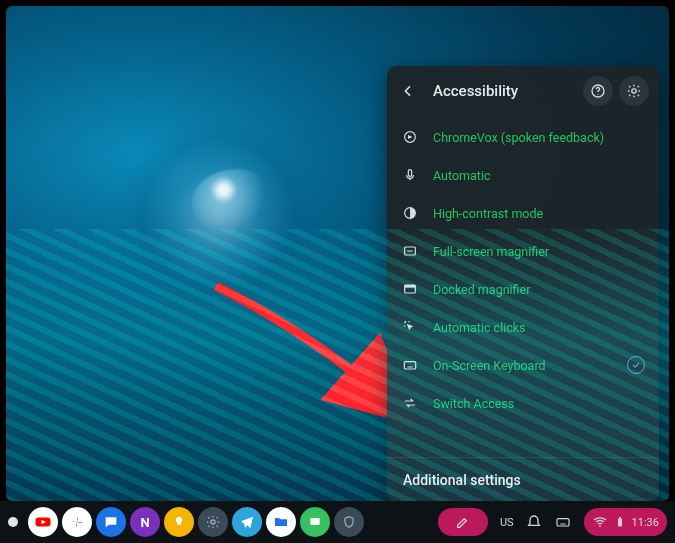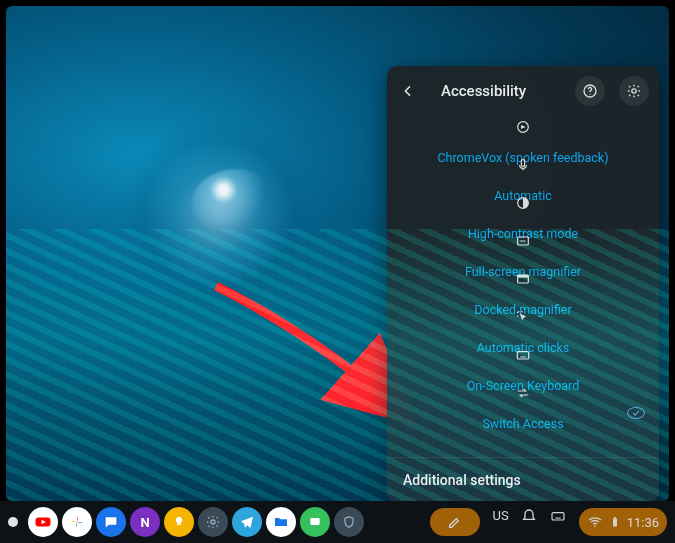--- a/index.html
+++ b/index.html
@@ -44,21 +44,21 @@
     color: #e6e9ea;
     box-shadow: 0 6px 24px rgba(0,0,0,0.5);
     display: flex;
     flex-direction: column;
     overflow: hidden;
   }
   .panel-header {
     display: flex;
     align-items: center;
     padding: 10px 10px 10px 6px;
-    gap: 14px;
+    gap: 6px;
   }
   .iconbtn {
     width: 30px; height: 30px;
     border-radius: 50%;
     display:flex; align-items:center; justify-content:center;
     color:#d8dadb;
   }
   .iconbtn.filled { background: rgba(255,255,255,0.07); }
   .panel-title {
     font-size: 15px;
@@ -73,23 +73,22 @@
     padding: 2px 0;
     overflow: hidden;
   }
   .item {
     display: flex;
     align-items: center;
     height: 38px;
     padding: 0 14px 0 14px;
     gap: 14px;
     font-size: 12.5px;
-    color: #0ea5e9;
+    color: #22c55e;
     cursor: pointer;
-    flex-direction: column;
   }
   .item .icon-slot {
     width: 18px; height: 18px;
     display:flex; align-items:center; justify-content:center;
     color:#d8dadb;
     flex-shrink:0;
   }
   .item .check {
     margin-left:auto;
     width:18px; height:18px;
@@ -123,24 +122,24 @@
   .shelf .launcher {
     width:10px; height:10px; border-radius:50%; background:#e2e4e6; margin-right:6px;
   }
   .app {
     width: 30px; height: 30px; border-radius: 50%;
     display:flex; align-items:center; justify-content:center;
     color:#fff; font-size:14px; font-weight:600;
   }
   .tray {
     margin-left:auto;
-    display:flex; align-items:flex-start; gap:12px;
-    color:#d6d9db; font-size:13px;
-  }
-  .pill { height:28px; border-radius:14px; background:#a16207; display:flex; align-items:center; padding:0 8px; gap:6px;}
+    display:flex; align-items:center; gap:12px;
+    color:#d6d9db; font-size:11px;
+  }
+  .pill { height:28px; border-radius:14px; background:#be185d; display:flex; align-items:center; padding:0 8px; gap:6px;}
   svg { display:block; }
 </style>
 </head>
 <body>
 
 <div class="desktop">
   <div class="droplet-highlight"></div>
 
   <svg class="arrow-wrap" width="260" height="180" style="left:200px; top:270px;">
     <defs>

